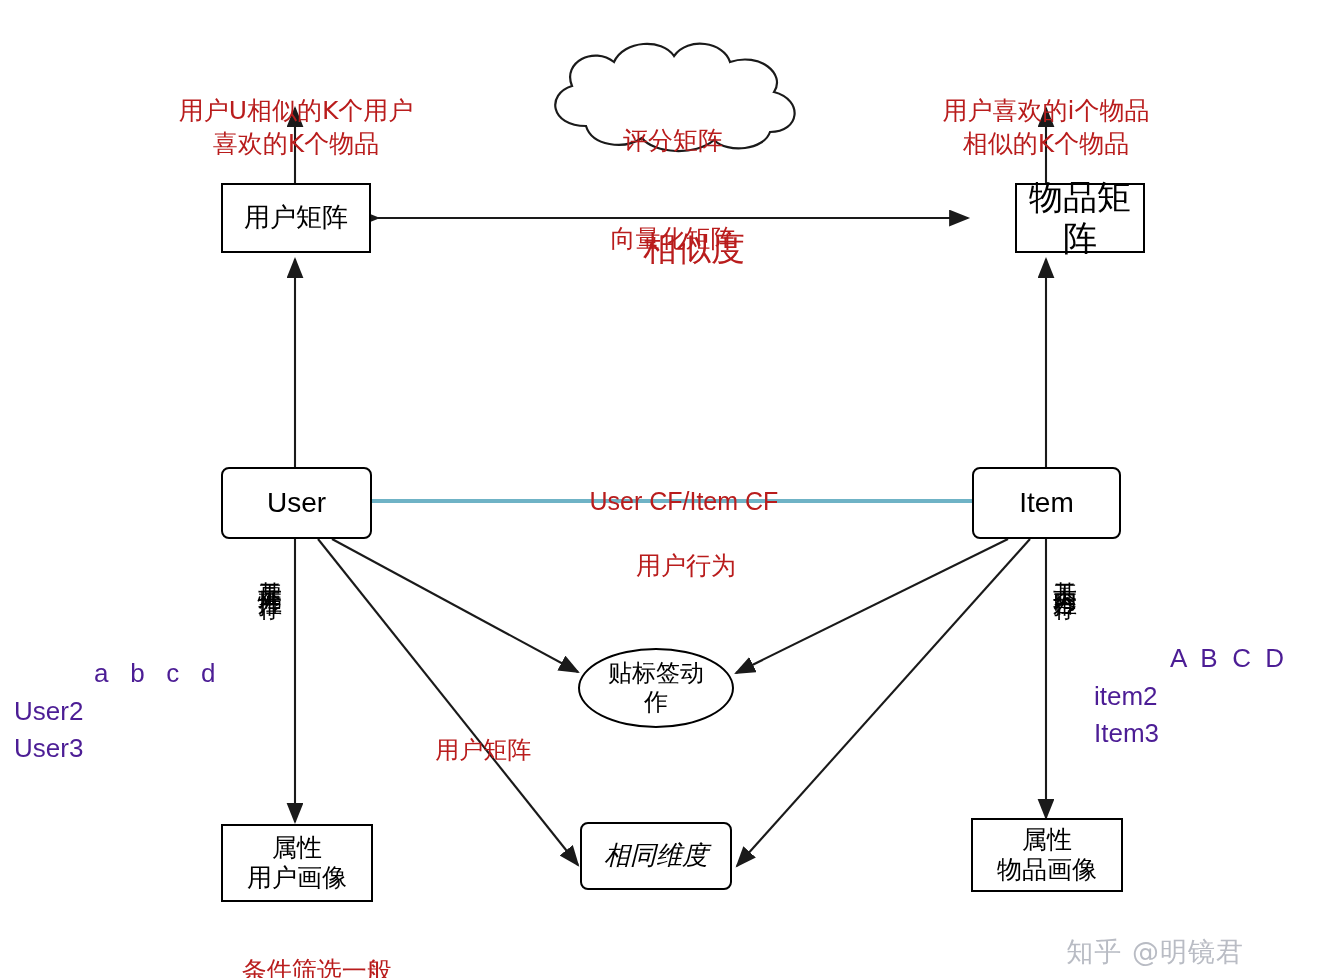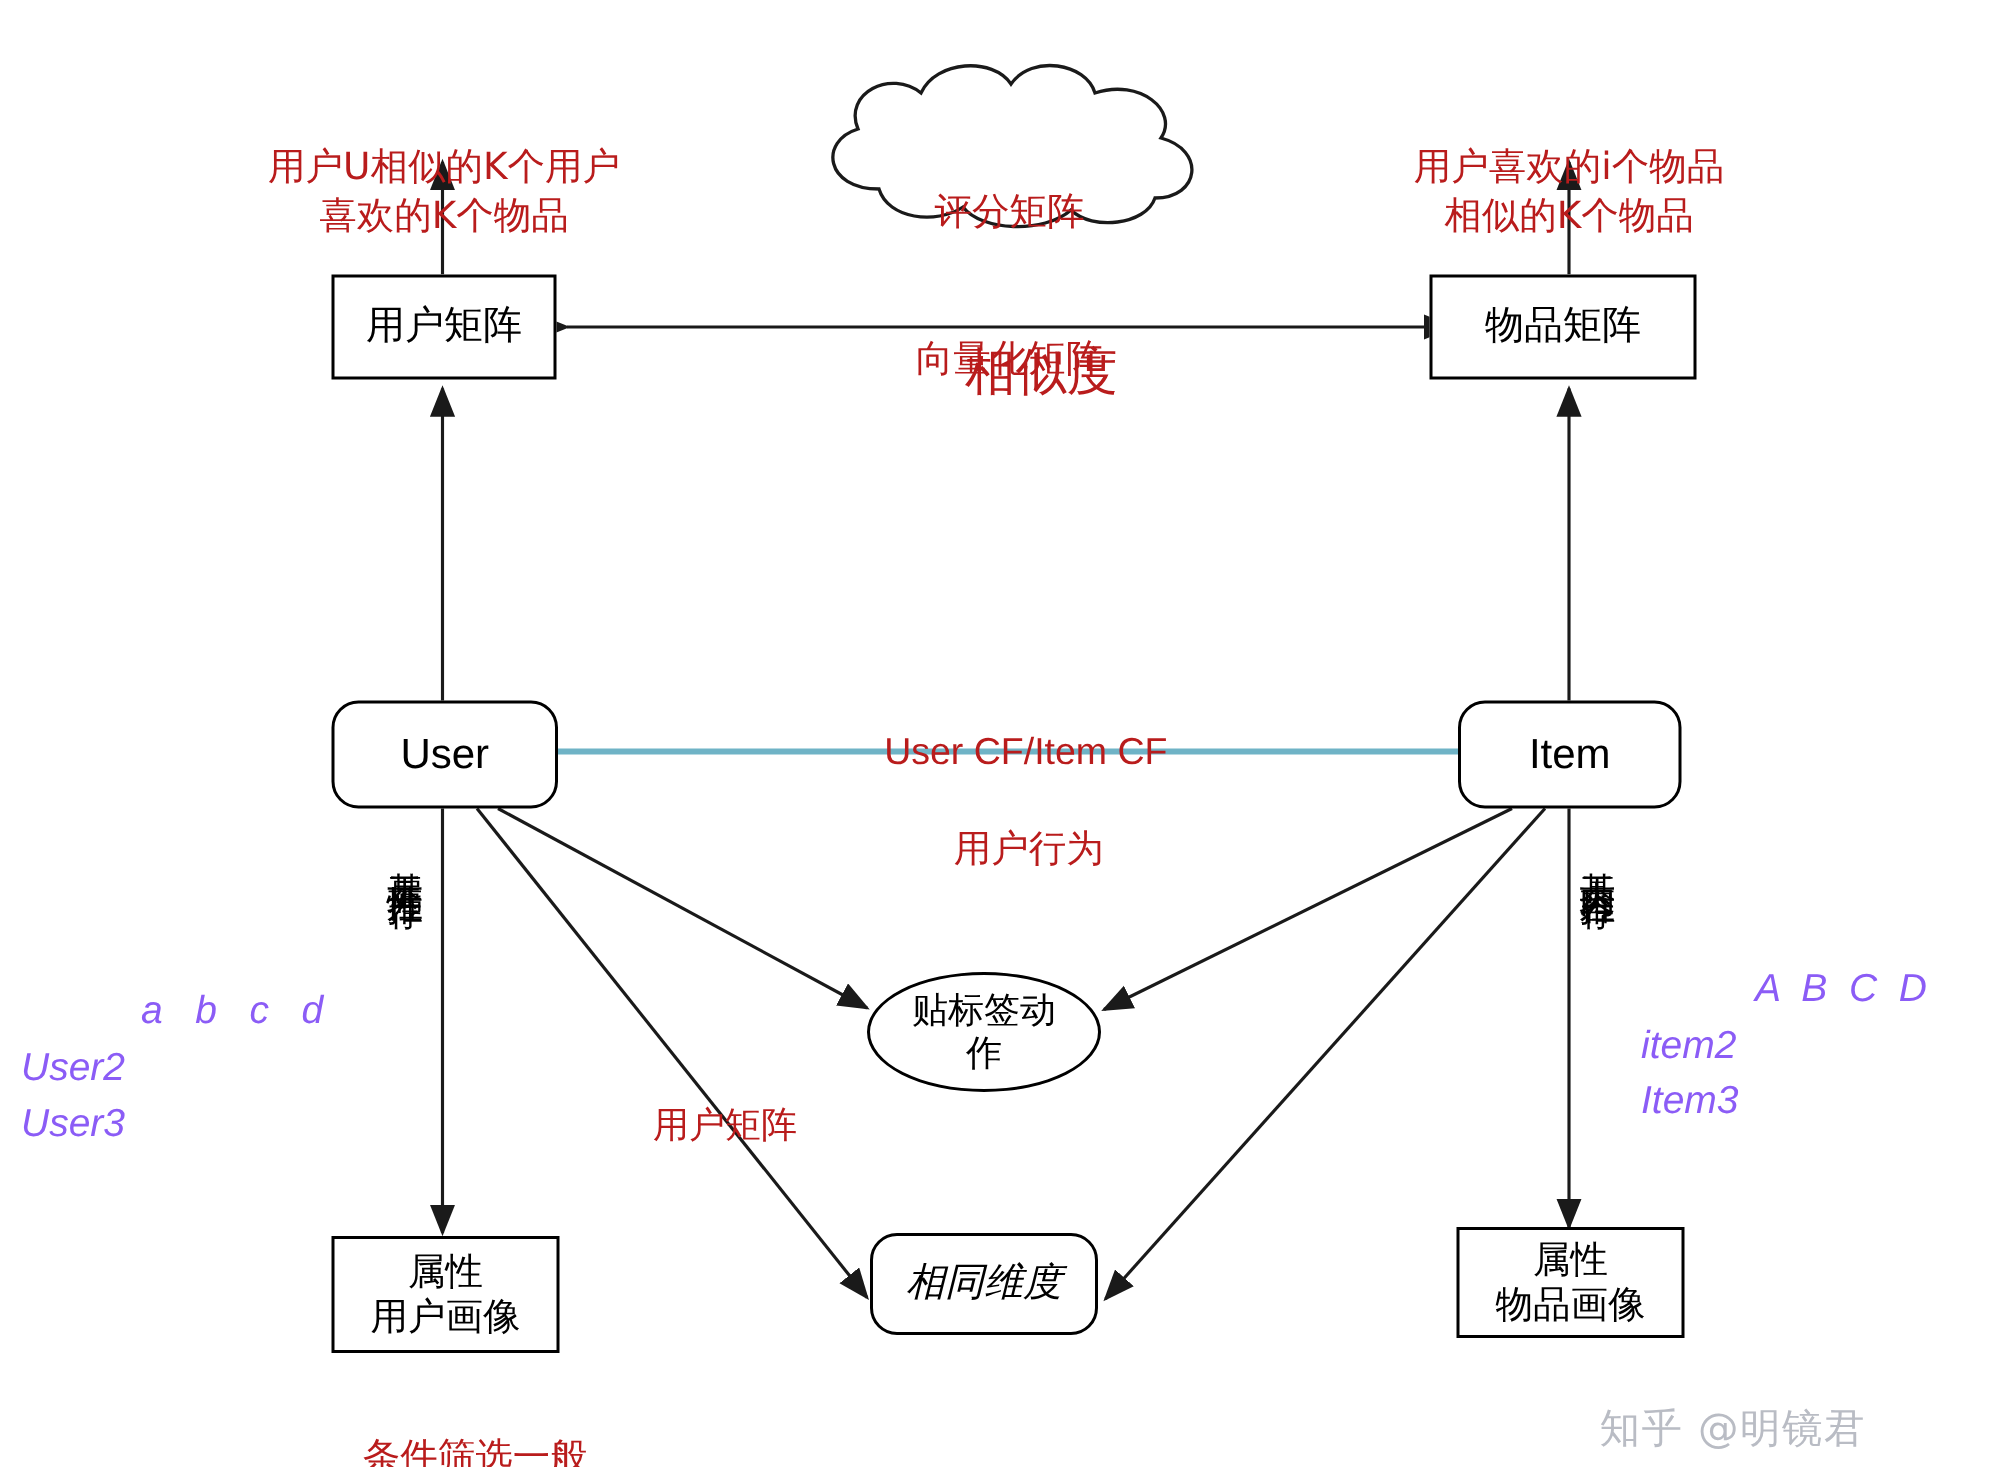--- a/index.html
+++ b/index.html
@@ -33,44 +33,43 @@
     display: flex;
     flex-direction: column;
     align-items: center;
     justify-content: center;
     text-align: center;
     background: #ffffff;
     border: 2px solid #000000;
     line-height: 1.22;
   }
   .node.rect { border-radius: 0; }
-  .node.round { border-radius: 18px; text-align: center; }
+  .node.round { border-radius: 8px; text-align: center; }
   .node.ellipse { border-radius: 50%; text-align: right; }
   .cjk { font-family: "DejaVu Sans", "Liberation Sans", sans-serif; }
 
   .freetext {
     position: absolute;
     white-space: pre;
     text-align: center;
     line-height: 1.3;
     color: #b91c1c;
   }
   .vtext {
     position: absolute;
     writing-mode: vertical-rl;
     text-orientation: upright;
     letter-spacing: 3px;
     line-height: 1;
     color: #000000;
   }
   .minitable {
     position: absolute;
-    color: #8b5cf6;
+    color: #4c1d95;
     line-height: 1.45;
-    font-style: italic;
   }
   .minitable .hdr { white-space: pre; }
   .minitable .row { white-space: pre; }
 
   .watermark {
     position: absolute;
     color: #b9bcc4;
     font-size: 27px;
     white-space: pre;
     letter-spacing: 1px;
@@ -147,21 +146,21 @@
 
   <div class="freetext cjk" style="left:900px;top:30px;width:292px;font-size:25px;">
     <div>用户喜欢的i个物品
 相似的K个物品</div>
   </div>
 
   <div class="node rect cjk" style="left:221px;top:183px;width:150px;height:70px;font-size:26px;">
     <span>用户矩阵</span>
   </div>
 
-  <div class="node rect cjk" style="left:953px;top:183px;width:178px;height:70px;font-size:26px;">
+  <div class="node rect cjk" style="left:1015px;top:183px;width:130px;height:70px;font-size:34px;">
     <span>物品矩阵</span>
   </div>
 
   <div class="freetext cjk" style="left:595px;top:182px;width:155px;font-size:34px;">
     <span>相似度</span>
   </div>
 
   <div class="node round" style="left:221px;top:467px;width:151px;height:72px;font-size:28px;">
     <span>User</span>
   </div>

